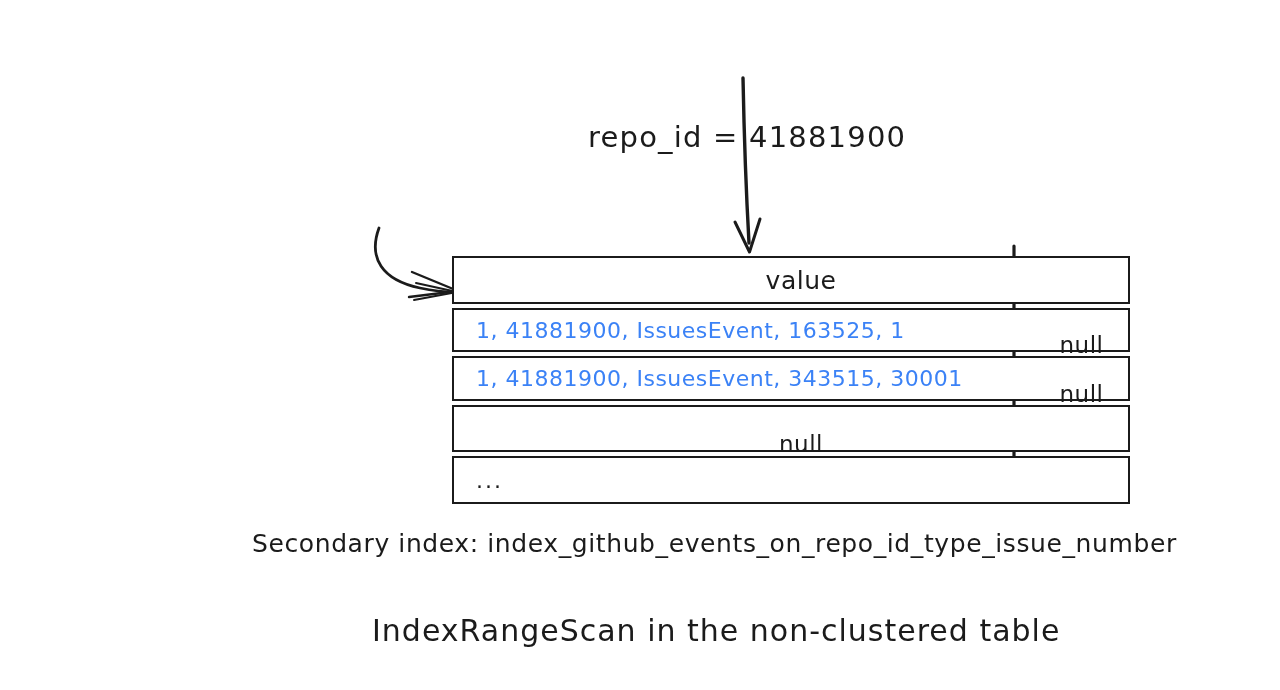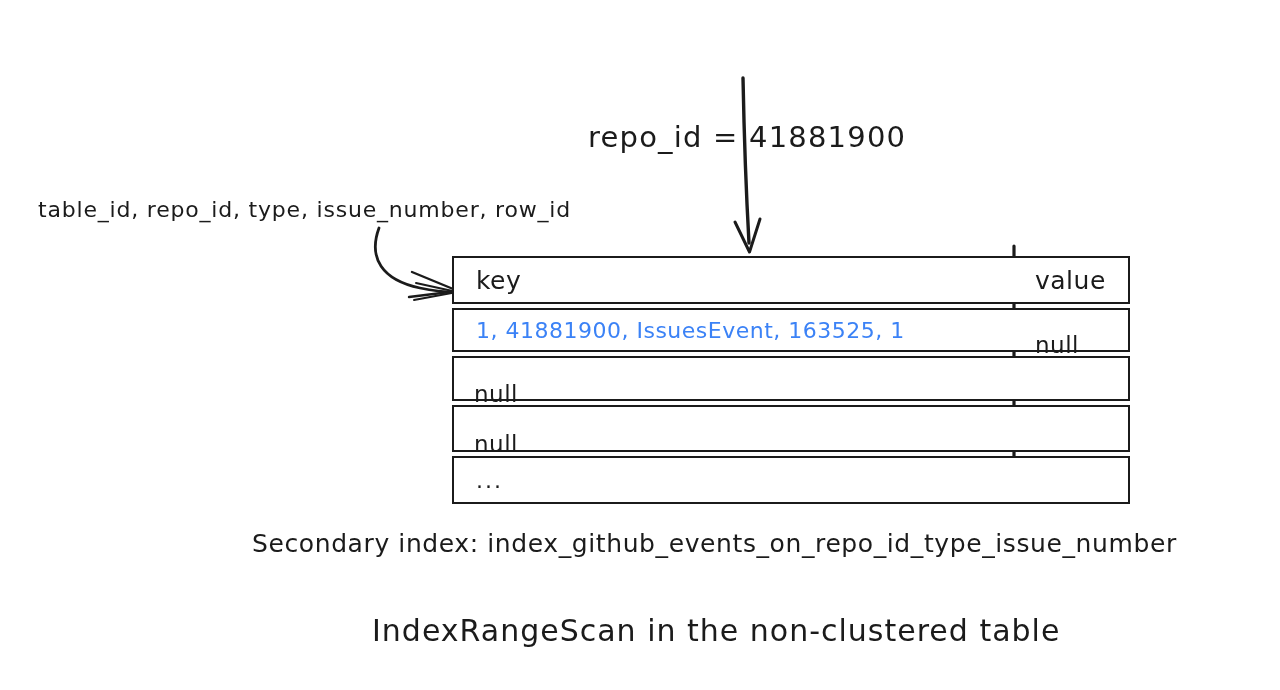--- a/index.html
+++ b/index.html
@@ -106,20 +106,21 @@
     letter-spacing: 0.5px;
     white-space: nowrap;
   }
   .cell-value {
     flex: 1;
     padding-left: 20px;
     box-sizing: border-box;
     font-size: 23px;
     letter-spacing: 0.5px;
     white-space: nowrap;
+    text-align: center;
   }
   .cell-key.head, .cell-value.head {
     font-size: 25px;
     color: #1b1b1b;
   }
   .cell-key.data {
     color: #3b82f6;
     font-size: 22px;
   }
   .cell-value.data {
@@ -148,35 +149,34 @@
       <path d="M379 228 C 368 258, 382 280, 420 288 C 434 291, 446 292, 455 292" stroke="#1b1b1b" stroke-width="2.8" fill="none" stroke-linecap="round"></path>
       <path d="M412 272 L 458 291 L 409 297" stroke="#1b1b1b" stroke-width="2.4" fill="none" stroke-linecap="round" stroke-linejoin="round"></path>
       <path d="M416 283 L 457 292 L 414 300" stroke="#1b1b1b" stroke-width="2" fill="none" stroke-linecap="round" stroke-linejoin="round"></path>
     </g>
 
     <line x1="1014" y1="246" x2="1014" y2="496" stroke="#1b1b1b" stroke-width="3.2" stroke-linecap="round"></line>
   </svg>
 
   <div class="hand label-predicate">repo_id = 41881900</div>
 
-  <div class="hand label-columns">table_id, repo_id, type, issue_number, row_id</div>
 
   <div class="kv-table">
 
     <div class="kv-row r-head">
-      <div class="hand cell-key head">key</div>
       <div class="hand cell-value head">value</div>
     </div>
 
     <div class="kv-row r-1">
       <div class="hand cell-key data">1, 41881900, IssuesEvent, 163525, 1</div>
       <div class="hand cell-value data">null</div>
     </div>
 
     <div class="kv-row r-2">
+      <div class="hand cell-key data">1, 41881900, IssuesEvent, 343515, 30001</div>
       <div class="hand cell-value data">null</div>
     </div>
 
     <div class="kv-row r-3">
       <div class="hand cell-value data">null</div>
     </div>
 
     <div class="kv-row r-more">
       <div class="hand cell-key ellipsis">...</div>
       <div class="hand cell-value data"></div>

